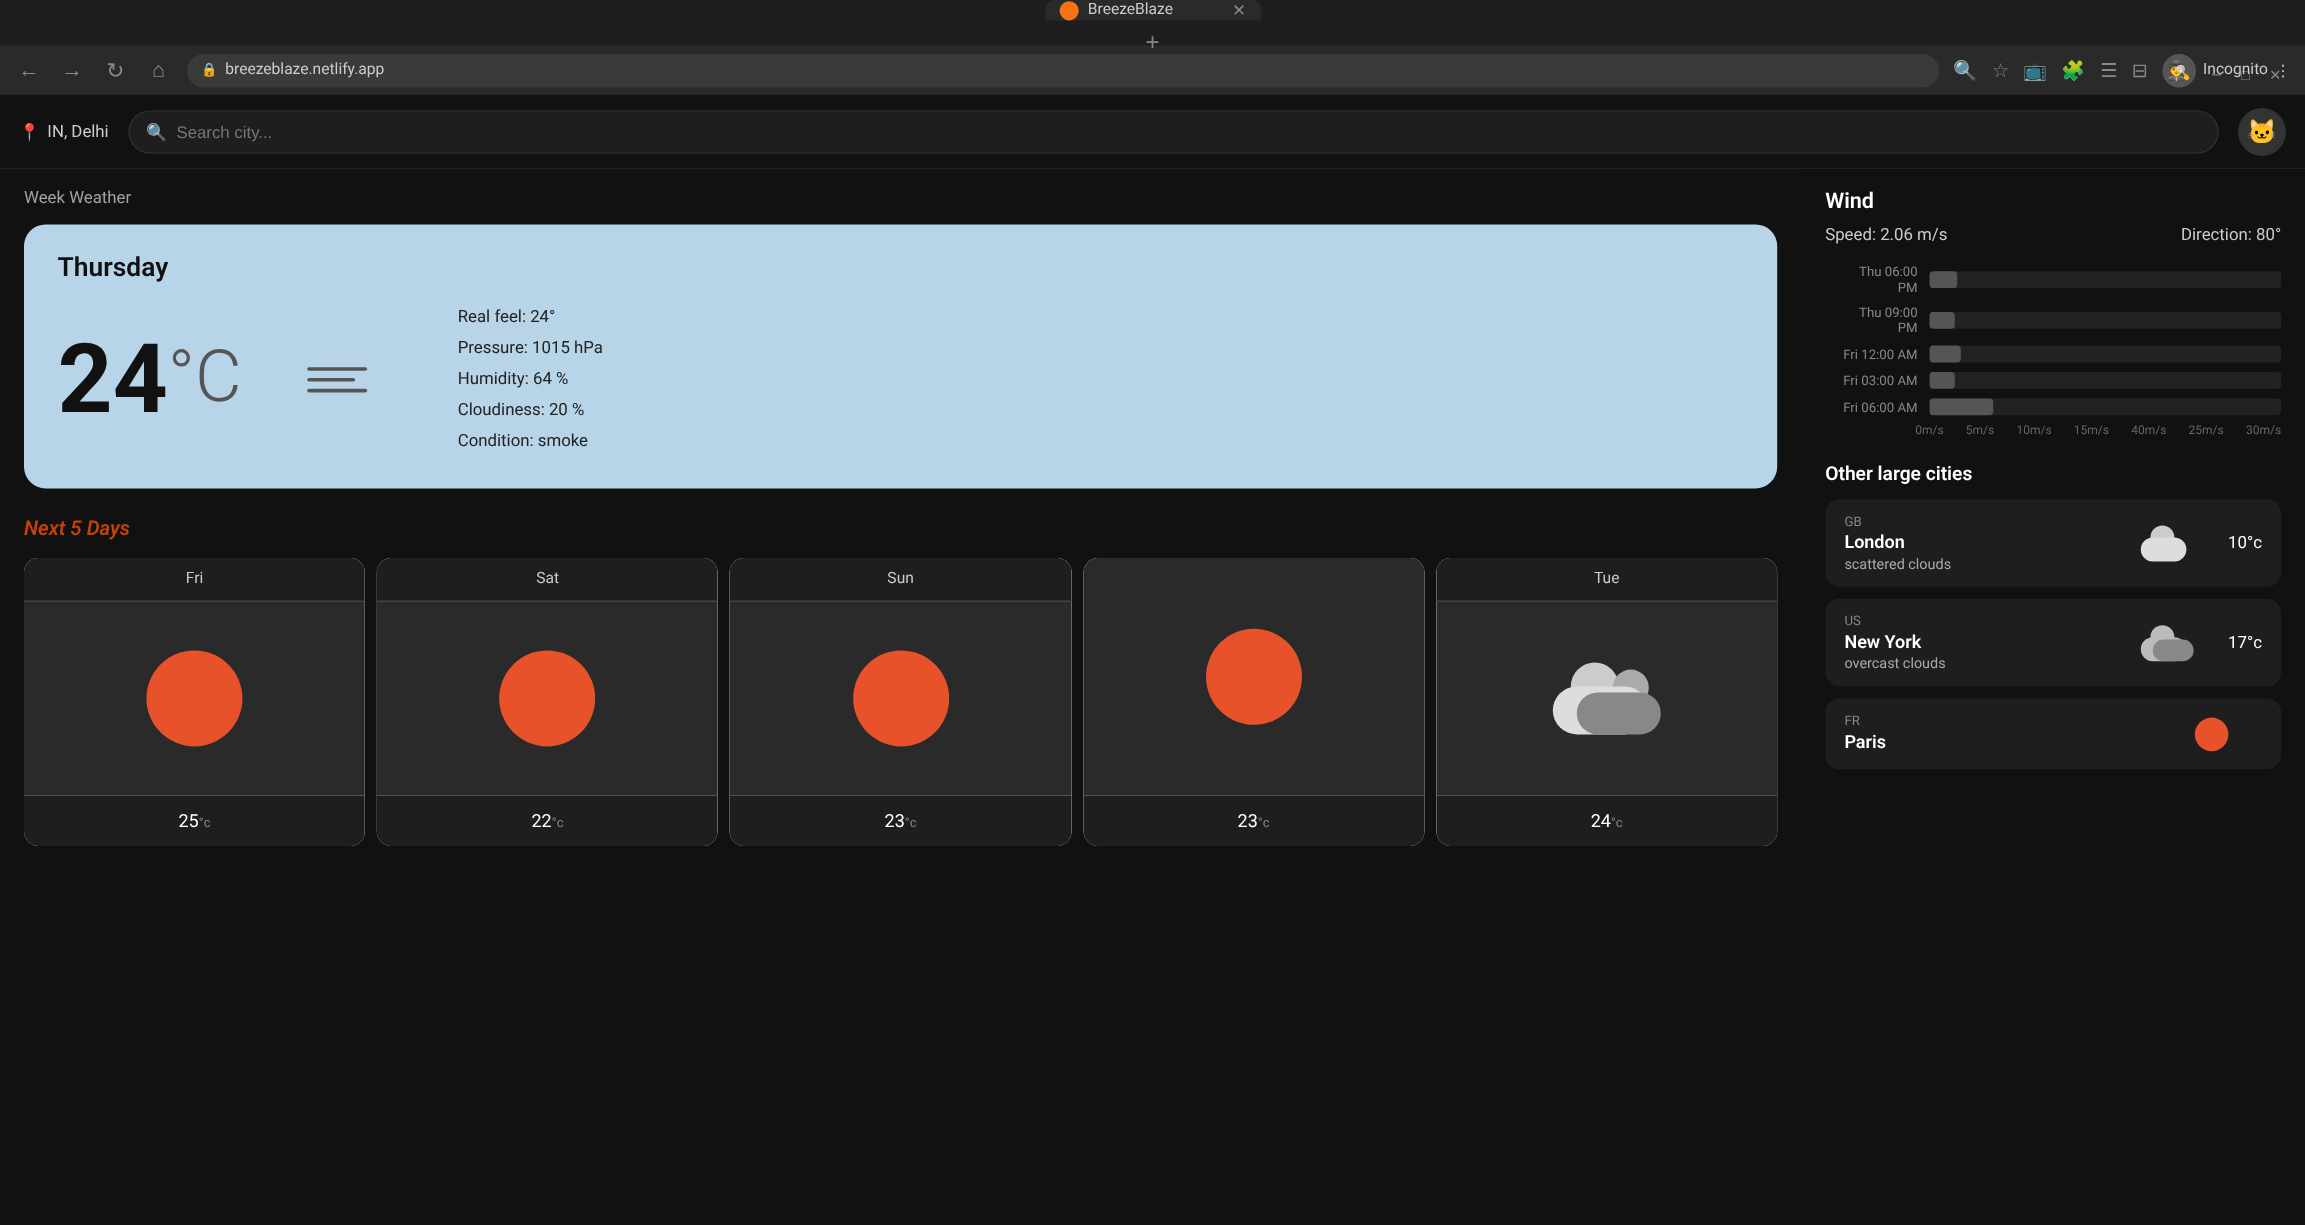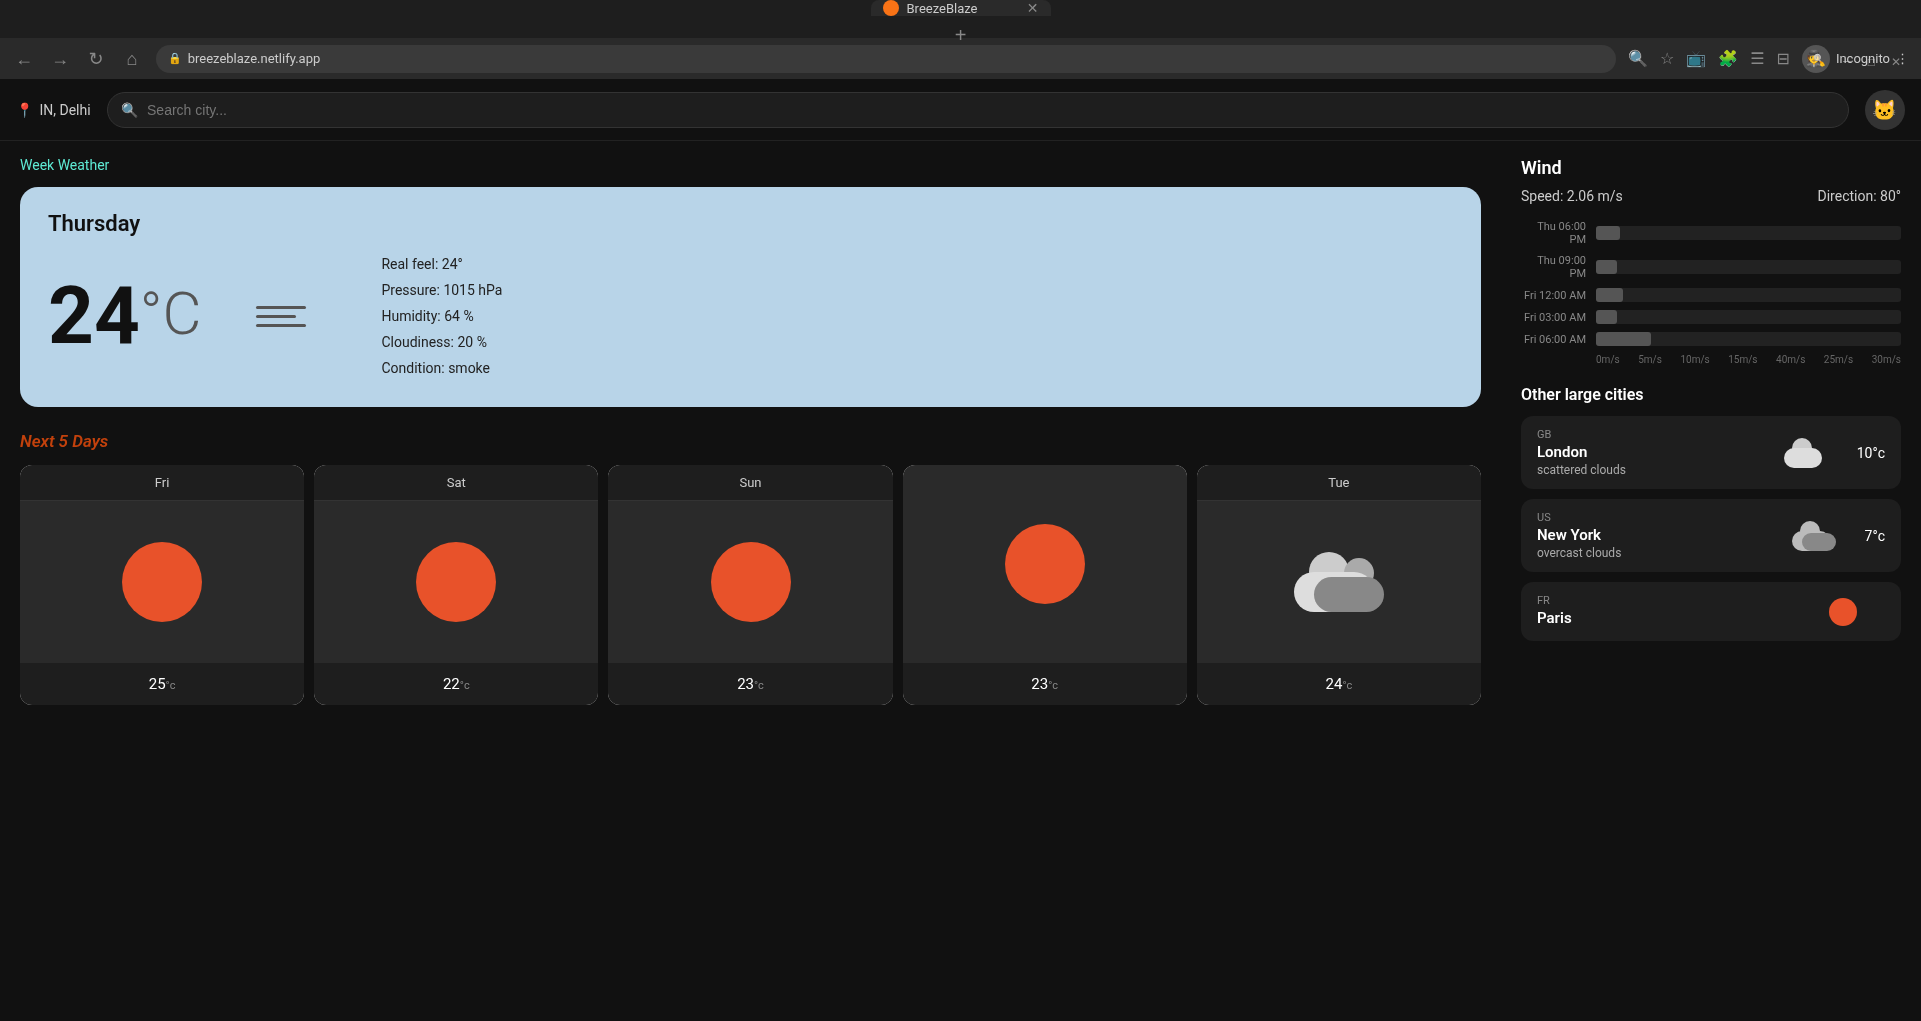--- a/index.html
+++ b/index.html
@@ -221,21 +221,21 @@
       top: 2px;
       right: 2px;
     }
     .toggle-label {
       font-size: 17px;
       font-weight: 500;
       color: #fff;
     }
     .section-title {
       font-size: 14px;
-      color: #5eead4;
+      color: #a3a3a3;
       margin-bottom: 14px;
     }
 
     
     .weather-card {
       background: #b8d4e8;
       border-radius: 18px;
       padding: 24px 28px;
       color: #111;
       margin-bottom: 24px;
@@ -414,20 +414,21 @@
 
     
     .wind-chart {
       margin-bottom: 20px;
     }
     .wind-bar-row {
       display: flex;
       align-items: center;
       gap: 10px;
       margin-bottom: 8px;
+      margin-left: 12px;
     }
     .wind-bar-label {
       font-size: 11px;
       color: #888;
       width: 65px;
       text-align: right;
     }
     .wind-bar-track {
       flex: 1;
       height: 14px;
@@ -704,21 +705,21 @@
           <span class="city-country">US</span>
           <span class="city-name">New York</span>
           <span class="city-condition">overcast clouds</span>
         </div>
         <div class="city-right">
           <div class="city-cloud-icon">
             <div class="small-cloud-bump" style="background:#bbb"></div>
             <div class="small-cloud-main" style="background:#bbb"></div>
             <div class="small-cloud-dark"></div>
           </div>
-          <span class="city-temp">7°c</span>
+          <span class="city-temp">17°c</span>
         </div>
       </div>
 
       <div class="city-card">
         <div class="city-info">
           <span class="city-country">FR</span>
           <span class="city-name">Paris</span>
           <span class="city-condition"></span>
         </div>
         <div class="city-right">

